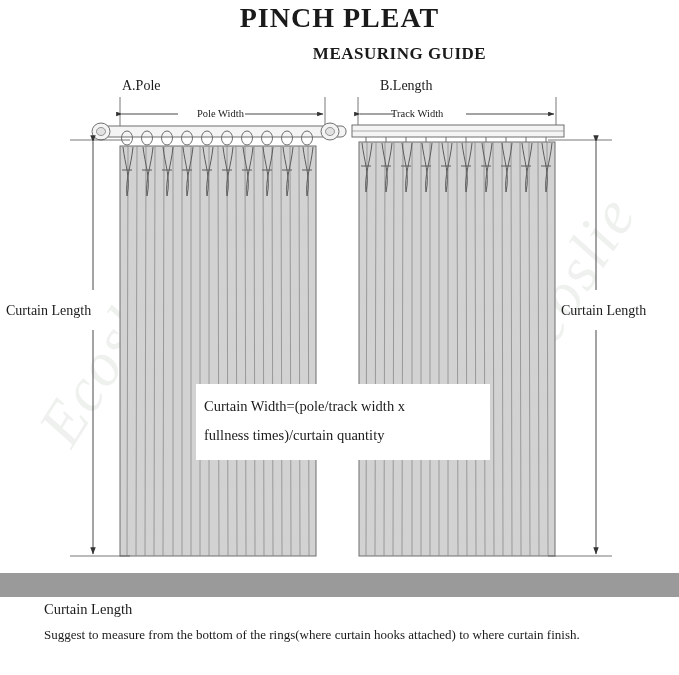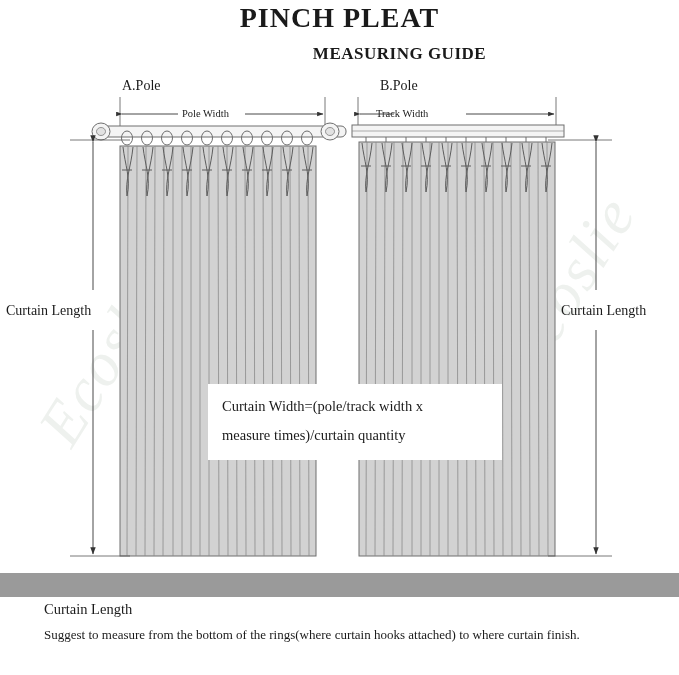--- a/index.html
+++ b/index.html
@@ -49,20 +49,21 @@
     white-space: nowrap;
     text-align: center;
   }
   #label-pole { left: 122px; top: 78px; }
   #label-track { left: 380px; top: 78px; }
 
   .dim-label {
     position: absolute;
     font-size: 10.5px;
     white-space: nowrap;
+    margin-left: 15px;
   }
   #dim-pole-width { left: 182px; top: 108px; }
   #dim-track-width { left: 376px; top: 108px; }
 
   .side-label {
     position: absolute;
     font-size: 14px;
     white-space: nowrap;
   }
   #len-left { left: 6px; top: 303px; }
@@ -79,25 +80,25 @@
     transform: rotate(-58deg);
     white-space: nowrap;
     user-select: none;
   }
   #wm1 { left: 8px;  top: 320px; }
   #wm2 { left: 470px; top: 250px; }
 
   
   #formula-box {
     position: absolute;
-    left: 208px;
+    left: 196px;
     top: 384px;
     width: 294px;
     background: #ffffff;
-    padding: 8px 10px 10px 14px;
+    padding: 8px 10px 10px 8px;
     box-sizing: border-box;
   }
   #formula-box .line {
     font-size: 14.5px;
     line-height: 29px;
     white-space: nowrap;
   }
 
   
   #footer {
@@ -137,21 +138,21 @@
 
 <div id="stage">
 
   <div class="watermark" id="wm1">Ecoslie</div>
   <div class="watermark" id="wm2">Ecoslie</div>
 
   <div class="title">PINCH PLEAT</div>
   <div class="subtitle">MEASURING GUIDE</div>
 
   <div class="panel-label" id="label-pole">A.Pole</div>
-  <div class="panel-label" id="label-track">B.Pole</div>
+  <div class="panel-label" id="label-track">B.Length</div>
 
   <div class="dim-label" id="dim-pole-width">Pole Width</div>
   <div class="dim-label" id="dim-track-width">Track Width</div>
 
   <div class="side-label" id="len-left">Curtain Length</div>
   <div class="side-label" id="len-right">Curtain Length</div>
 
   <svg id="drawing" width="679" height="575" viewBox="0 0 679 575" style="position:absolute;left:0;top:0;">
 
     <defs>
@@ -337,21 +338,21 @@
         <line x1="548" y1="140" x2="612" y2="140" stroke="#555" stroke-width="0.8"></line>
         <line x1="548" y1="556" x2="612" y2="556" stroke="#555" stroke-width="0.8"></line>
         <line x1="596" y1="142" x2="596" y2="290" stroke="#333" stroke-width="0.9" marker-start="url(#ar)"></line>
         <line x1="596" y1="330" x2="596" y2="554" stroke="#333" stroke-width="0.9" marker-end="url(#ar)"></line>
       </g>
     </g>
   </svg>
 
   <div id="formula-box">
     <div class="line">Curtain Width=(pole/track width x</div>
-    <div class="line">measure times)/curtain quantity</div>
+    <div class="line">fullness times)/curtain quantity</div>
   </div>
 
   <div id="footer">
     <div id="footer-bar"></div>
     <div id="footer-text">
       <div id="footer-title">Curtain Length</div>
       <div id="footer-body">Suggest to measure from the bottom of the rings(where curtain hooks attached) to where curtain finish.</div>
     </div>
   </div>
 

